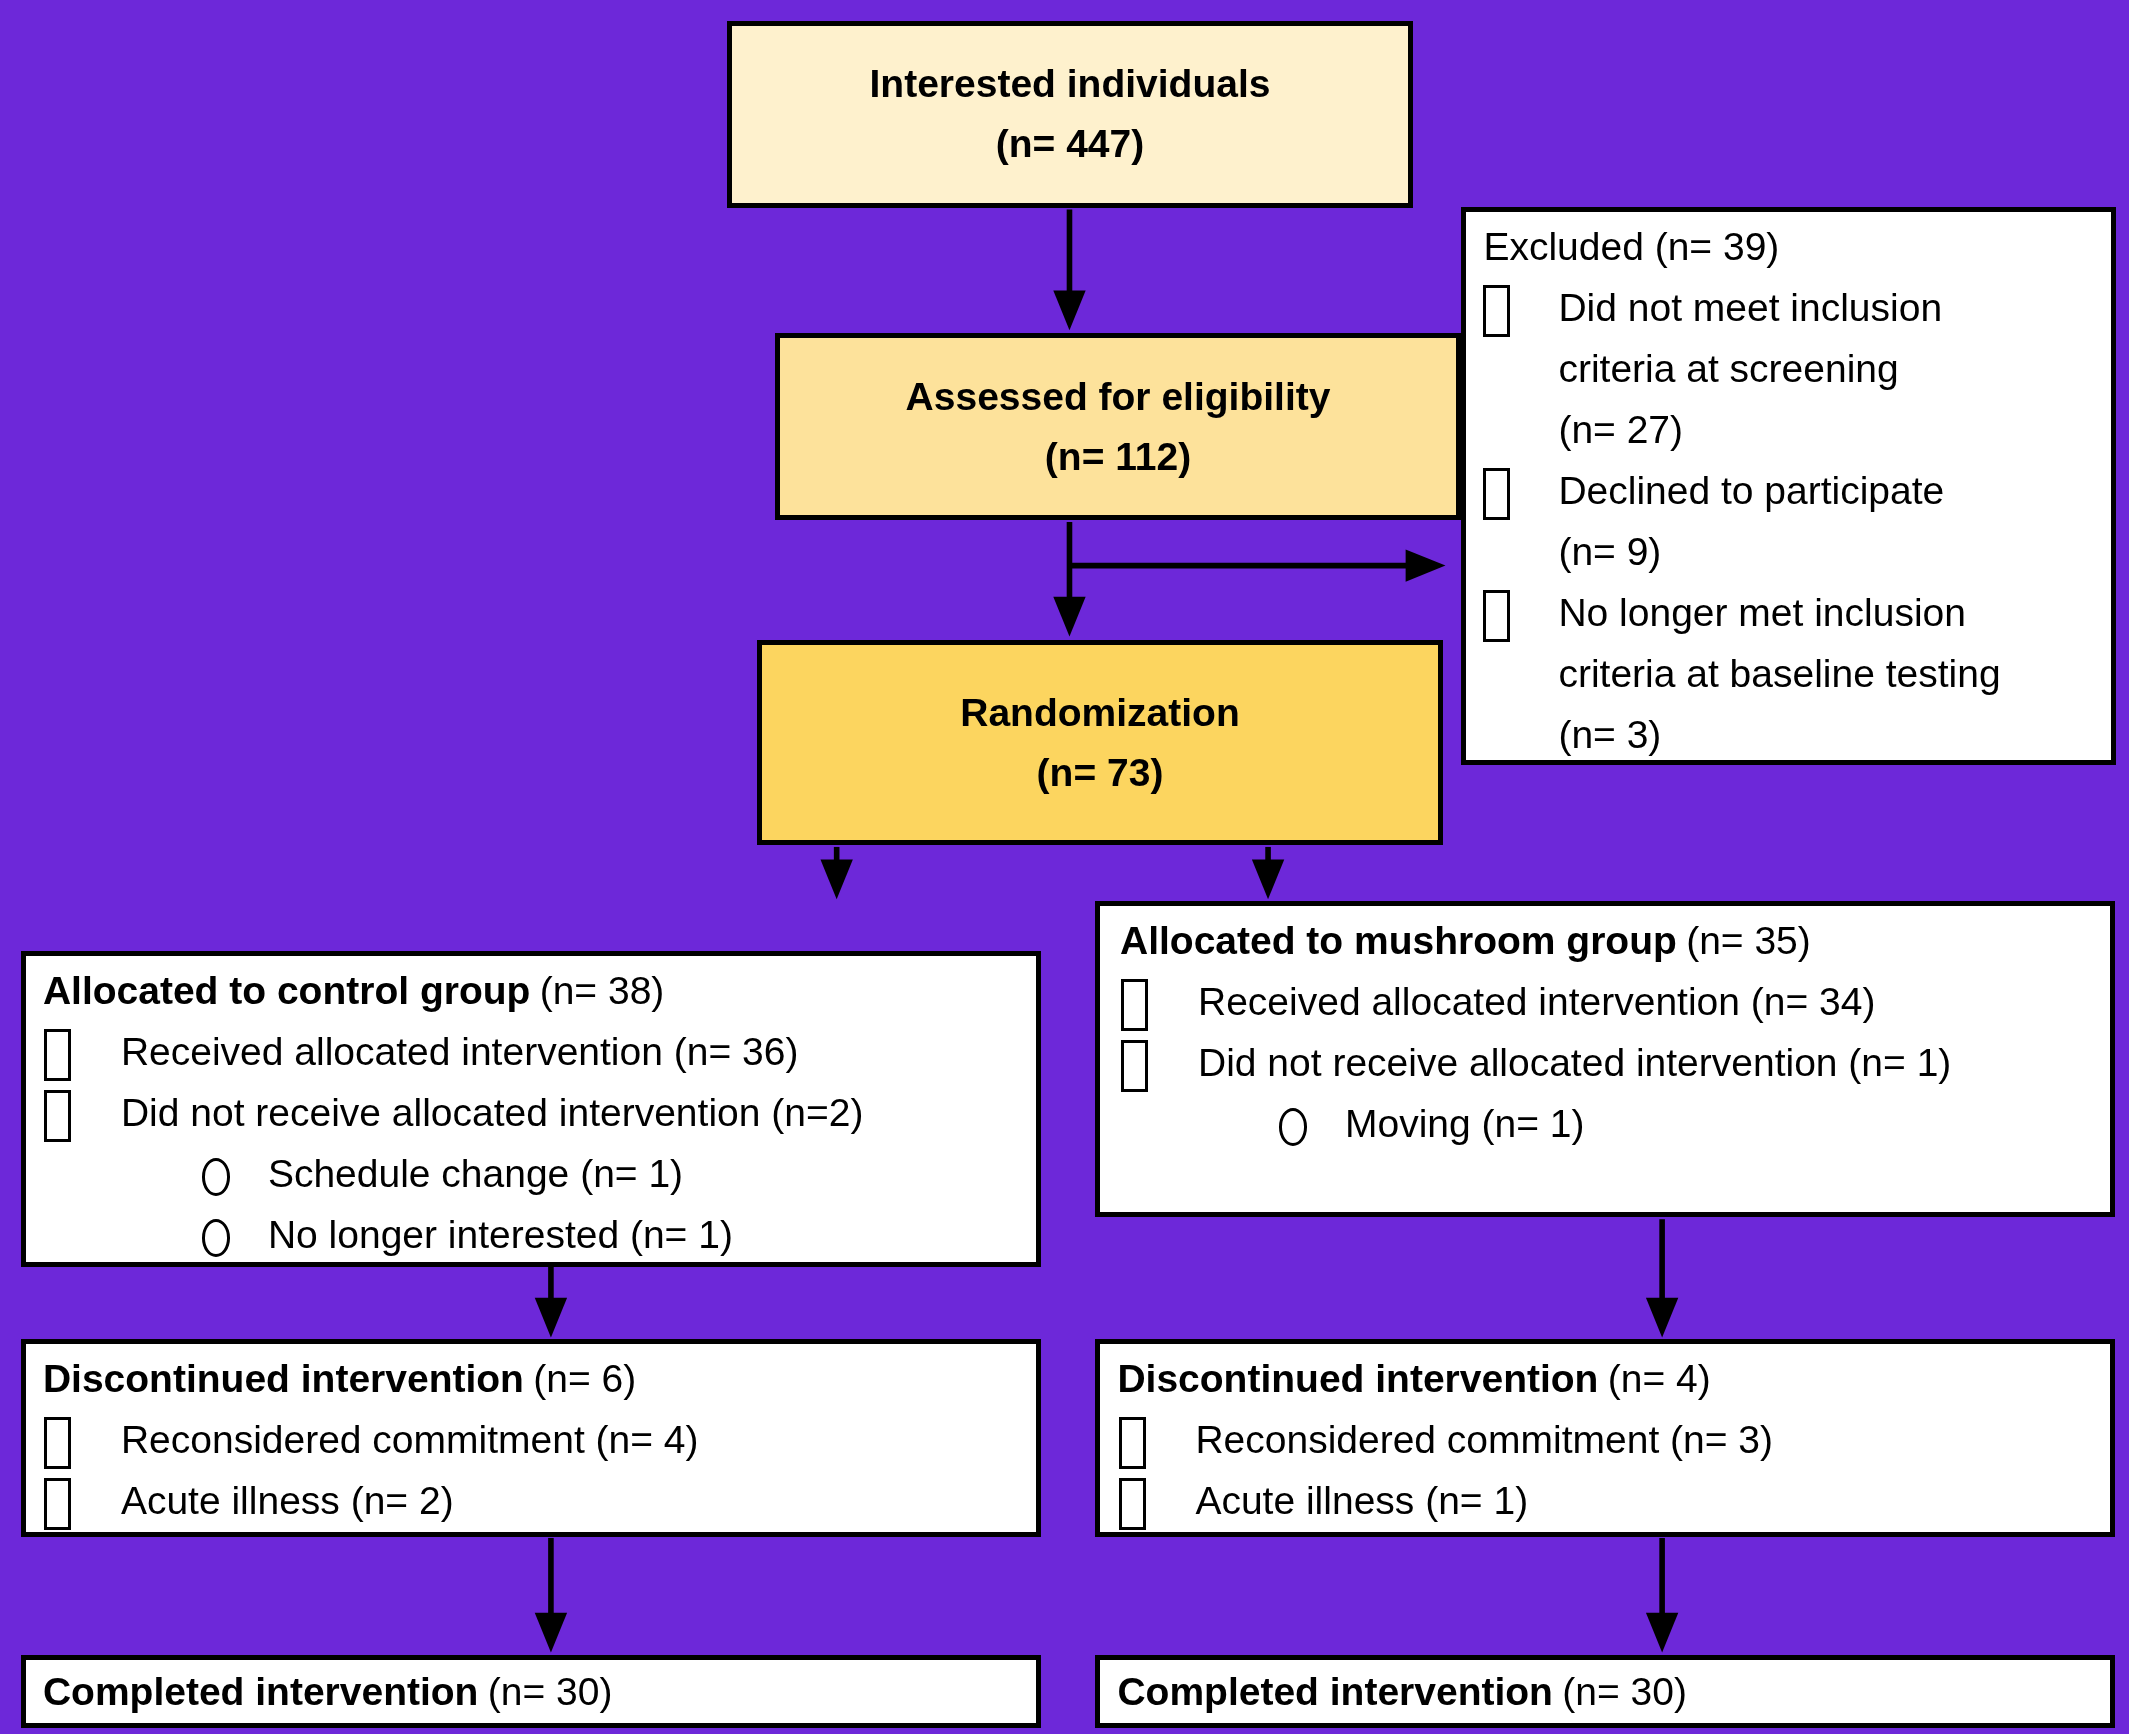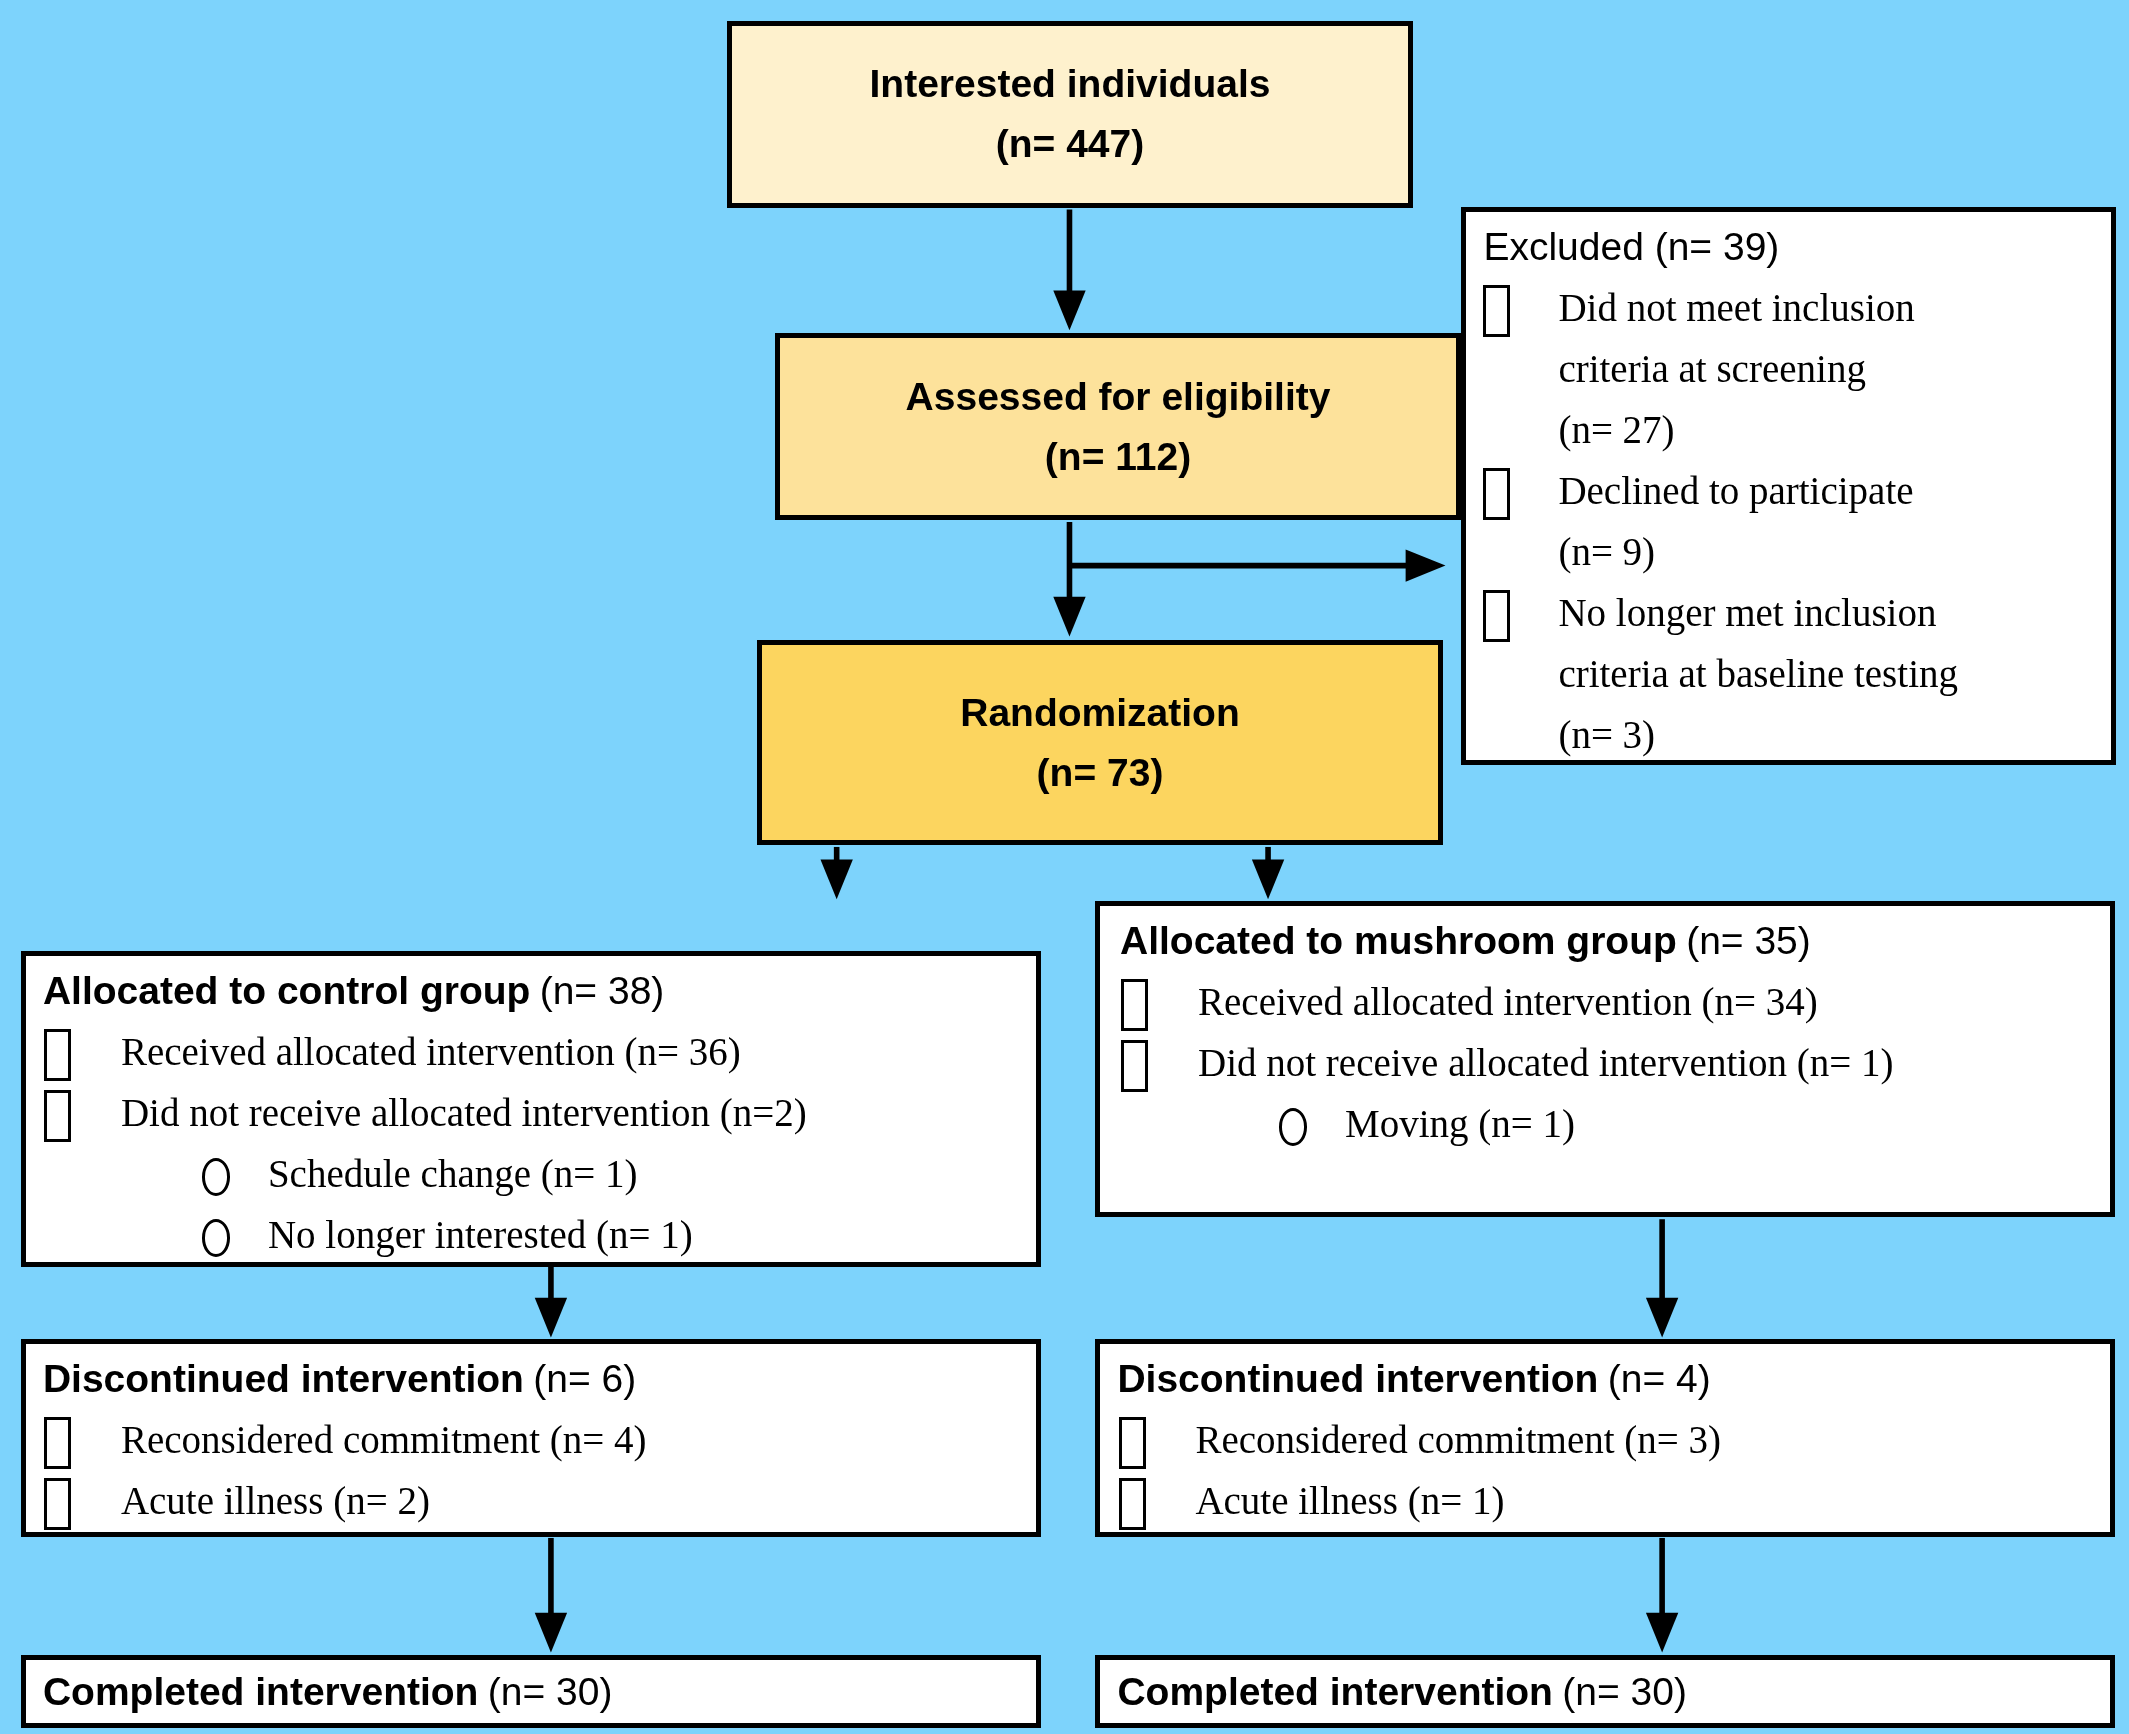--- a/index.html
+++ b/index.html
@@ -1,34 +1,34 @@
 <!DOCTYPE html>
 <html style="font-size:10px"><head>
 <meta charset="utf-8">
 <style>
   html,body { margin:0; padding:0; background:#ffffff; }
   #canvas {
     position: relative;
     width: 2129px;
     height: 1735px;
-    background: #7dd3fc;
+    background: #6d28d9;
     font-family: "Liberation Sans", sans-serif;
     font-size: 39px;
     color: #000000;
     overflow: hidden;
   }
   .box { position: absolute; box-sizing: border-box; background: #ffffff; }
   .stage { border: 5.6px solid #000; display: flex; flex-direction: column;
            justify-content: center; align-items: center; gap: 10px; text-align: center; }
   .stage .line { font-weight: bold; line-height: 50px; }
   .panel { border: 5px solid #000; padding: 3.7px 17.4px 0 17.4px; }
   .title-line { line-height: 61px; white-space: nowrap; }
   .title-bold { font-weight: bold; }
   .n-part { margin-left: 9.3px; }
-  .item { position: relative; padding-left: 78px; line-height: 61px; font-family: Liberation Serif, serif; }
+  .item { position: relative; padding-left: 78px; line-height: 61px; }
   .pre { white-space: pre-line; }
   .tofu {
     position: absolute; left: 1.2px; top: 8px;
     width: 21px; height: 46px;
     border: 3.1px solid #000; background: transparent; display: block;
   }
   .item.sub { padding-left: 225px; }
   .circ {
     position: absolute; left: 159px; top: 15px;
     width: 22.4px; height: 32px;

